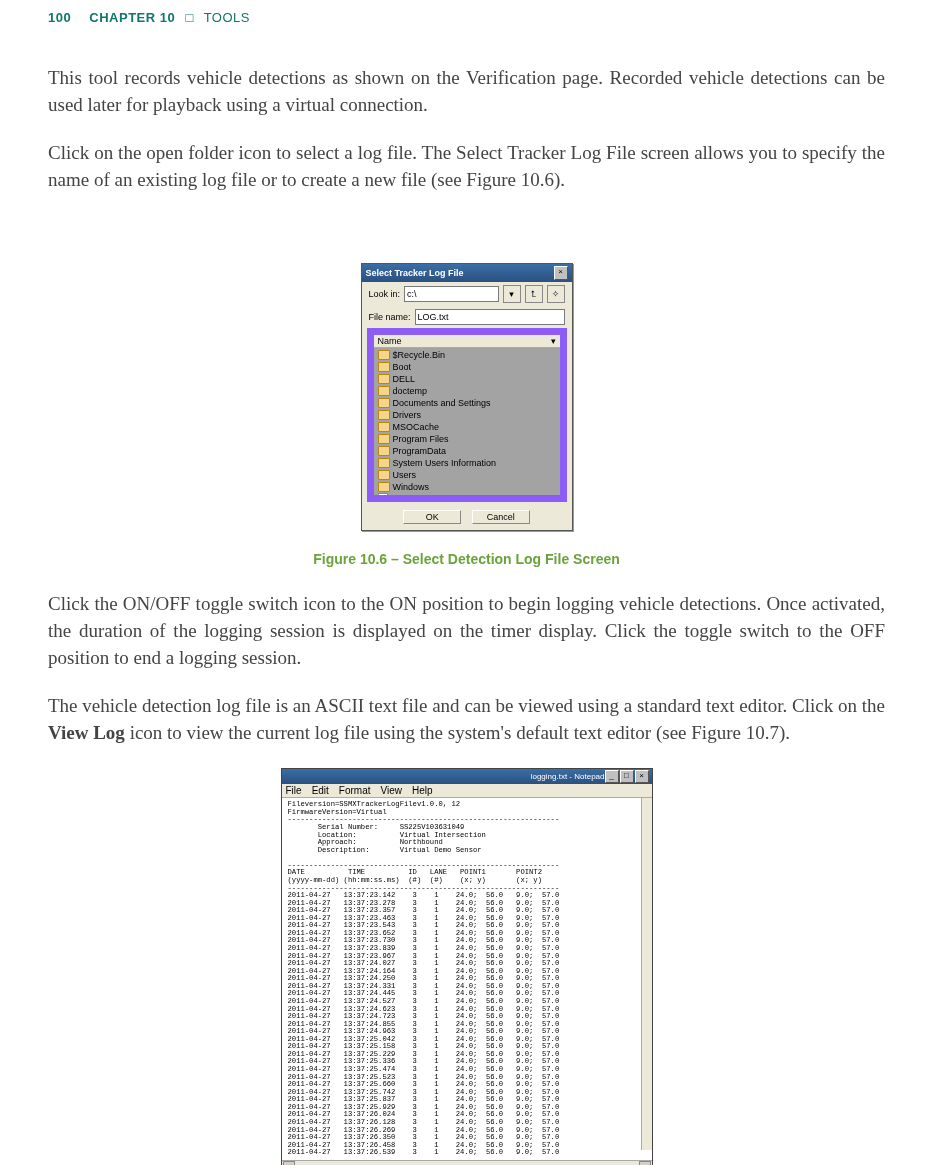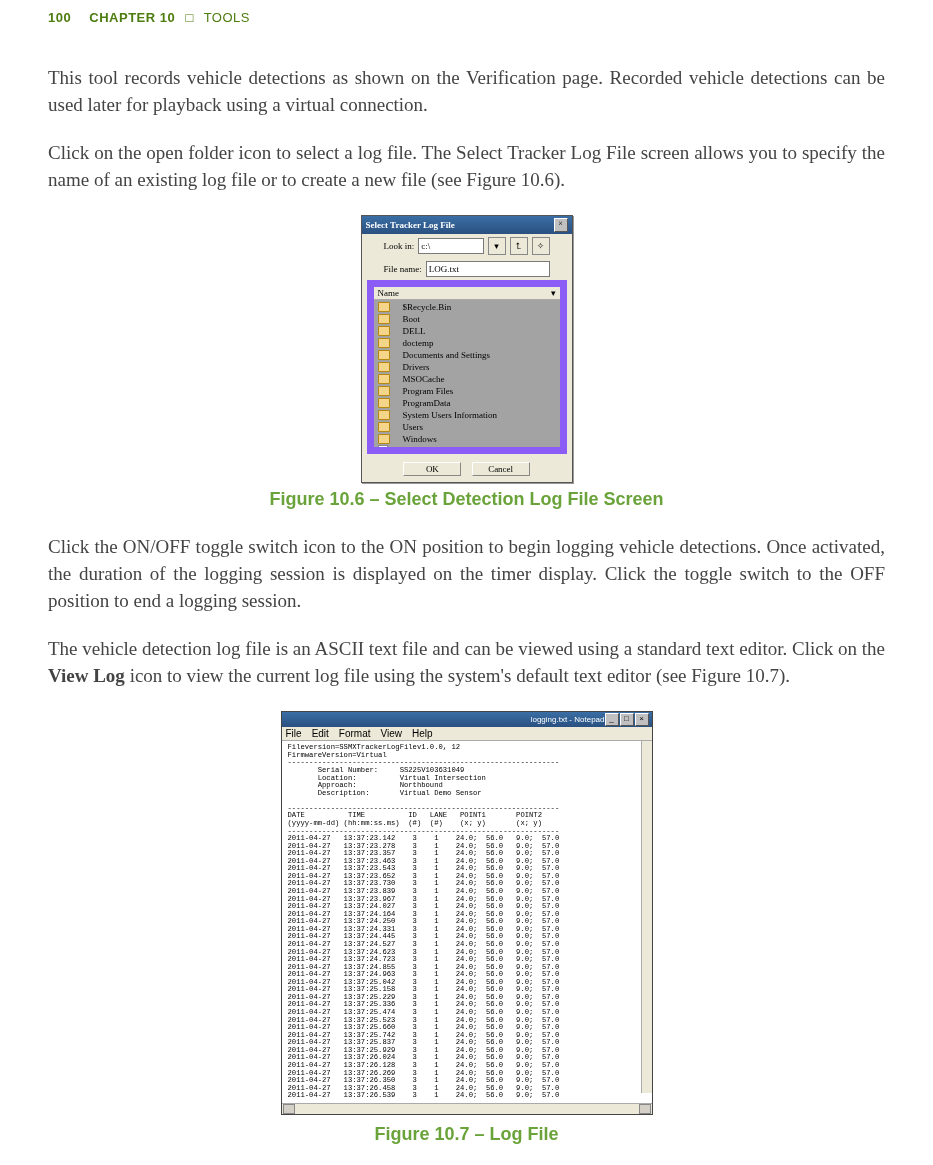--- a/index.html
+++ b/index.html
@@ -9,76 +9,77 @@
     font-family: Georgia, 'Times New Roman', serif;
     color: #333;
     width: 933px;
   }
   .page {
     padding: 10px 48px 20px 48px;
   }
   .running-head {
     font-family: Arial, Helvetica, sans-serif;
     font-size: 13px;
-    color: #4d7c0f;
+    color: #0f766e;
     letter-spacing: 0.5px;
     margin-bottom: 40px;
   }
   .running-head .pg { font-weight: bold; margin-right: 14px; }
   .running-head .chap { font-weight: bold; }
   .running-head .sq { margin: 0 6px; }
   .body-para {
     font-size: 19px;
     line-height: 1.4;
     color: #444;
     margin: 0 0 22px 0;
     text-align: justify;
   }
   .body-para b { font-weight: bold; }
   .figure-wrap {
     text-align: center;
     margin: 10px 0 24px 0;
   }
   .fig-caption {
     font-family: Arial, Helvetica, sans-serif;
-    font-size: 18px;
+    font-size: 14px;
     font-weight: bold;
     color: #6aa33a;
-    margin-top: 6px;
+    margin-top: 20px;
     text-align: center;
   }
   
   .dlg {
     display: inline-block;
     width: 210px;
     border: 1px solid #555;
     background: #ece9d8;
-    font-family: Liberation Serif, serif;
+    font-family: Liberation Sans, sans-serif;
     font-size: 9px;
     color: #000;
     text-align: left;
     box-shadow: 1px 1px 0 #999;
+    margin-top: 48px;
   }
   .dlg-title {
     background: linear-gradient(to bottom,#3a6ea5,#2a5080);
     color:#fff;
     padding:2px 4px;
     display:flex;
     align-items:center;
     justify-content:space-between;
   }
   .dlg-title .t { font-weight:bold; }
   .dlg-close {
     background:#c0c0c0;
     border:1px solid #fff;
     border-right-color:#555;border-bottom-color:#555;
     width:12px;height:12px;
     font-size:8px;line-height:10px;text-align:center;color:#000;
   }
-  .dlg-row { padding:3px 22px; display:flex; align-items:center; gap:4px; }
+  .dlg-row { padding:3px 7px; display:flex; align-items:center; gap:4px; }
   .dlg-row label { white-space:nowrap; }
   .dlg-row .field {
     flex:1;
     background:#fff;border:1px solid #7a7a7a;height:14px;
     padding:0 2px;line-height:14px;
   }
   .dlg-row .smallbtn {
     width:16px;height:16px;border:1px solid #888;background:#ece9d8;
     display:inline-flex;align-items:center;justify-content:center;
   }
@@ -87,21 +88,21 @@
     background:#a3a3a3;border:7px solid #8b5cf6;
     height:160px;overflow:hidden;
   }
   .dlg-list .hdr {
     background:#ece9d8;border-bottom:1px solid #aaa;
     padding:1px 4px;font-weight:normal;
     display:flex;justify-content:space-between;
   }
   .dlg-list .items { padding:1px 0; }
   .dlg-list .item {
-    padding:0 4px;line-height:12px;display:flex;align-items:center;gap:13px;
+    padding:0 4px;line-height:12px;display:flex;align-items:center;gap:3px;
   }
   .fld-icon { width:10px;height:8px;background:#f5d58a;border:1px solid #b8860b;border-radius:1px; }
   .file-icon { width:8px;height:10px;background:#fff;border:1px solid #888; }
   .dlg-btns { text-align:center;padding:4px 0 6px 0; }
   .dlg-btns .btn {
     display:inline-block;width:56px;padding:1px 0;
     background:#ece9d8;border:1px solid #888;
     border-top-color:#fff;border-left-color:#fff;
     margin:0 4px;text-align:center;
   }

